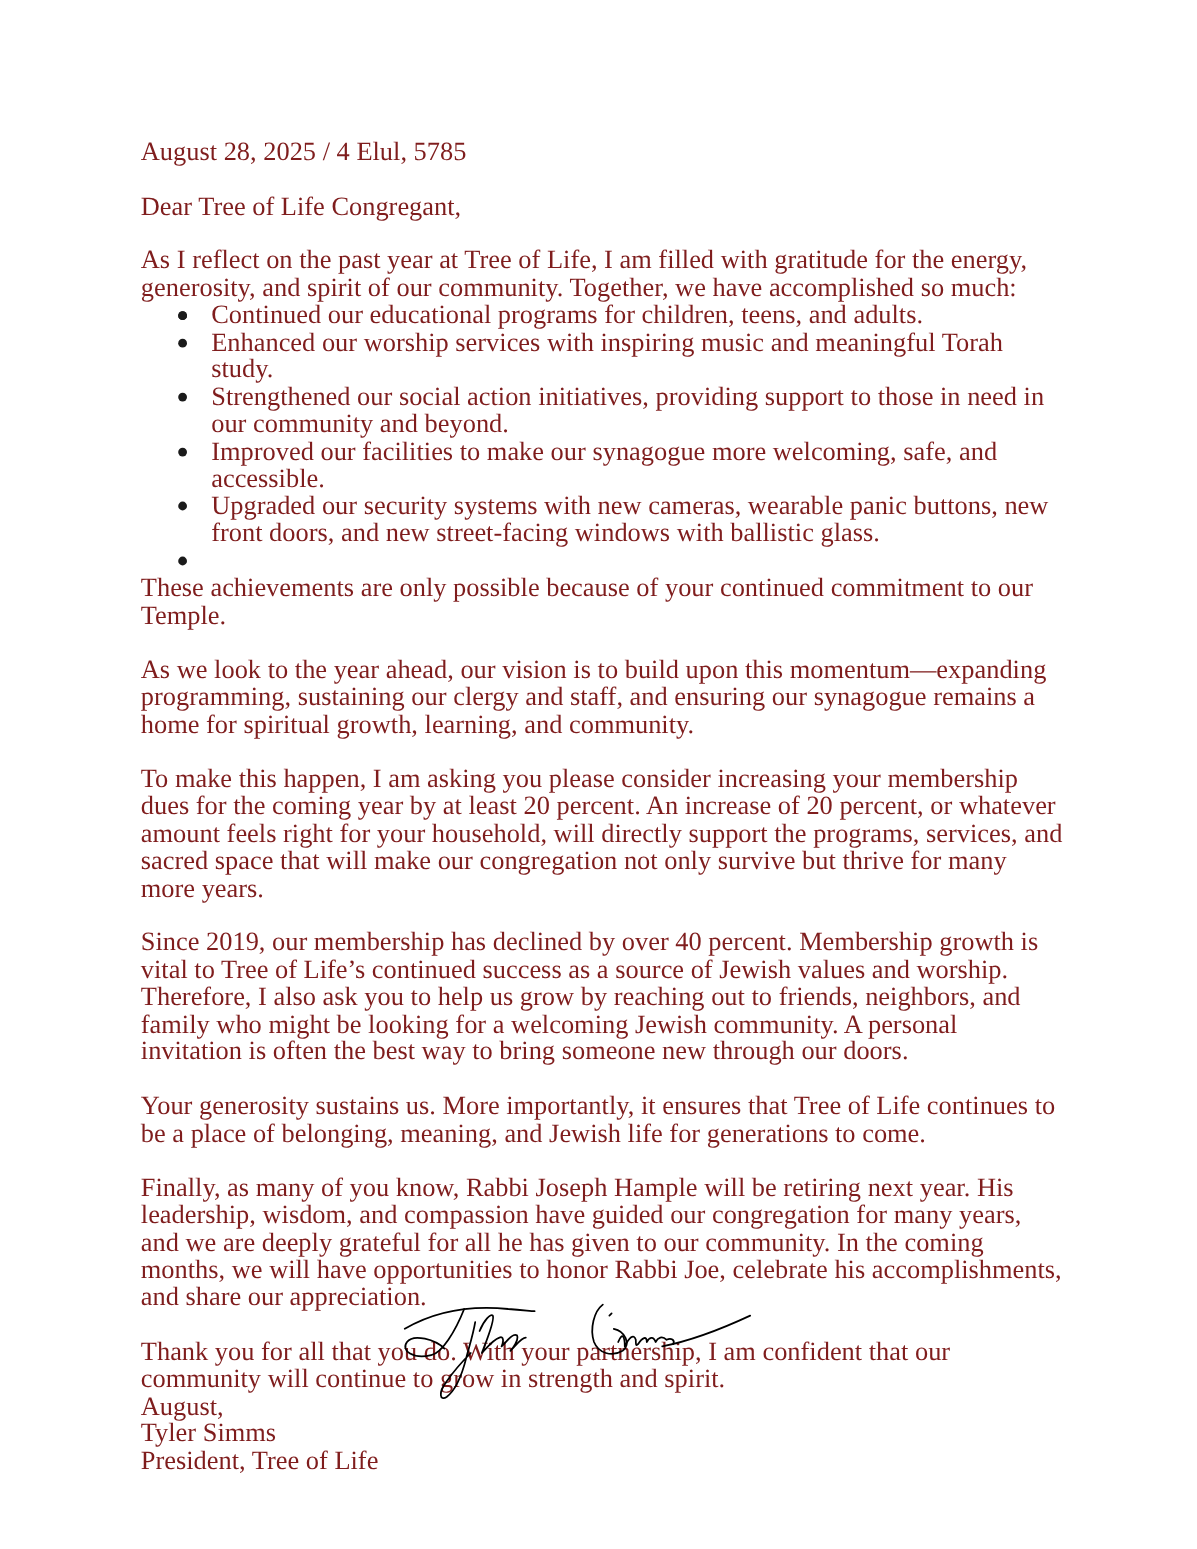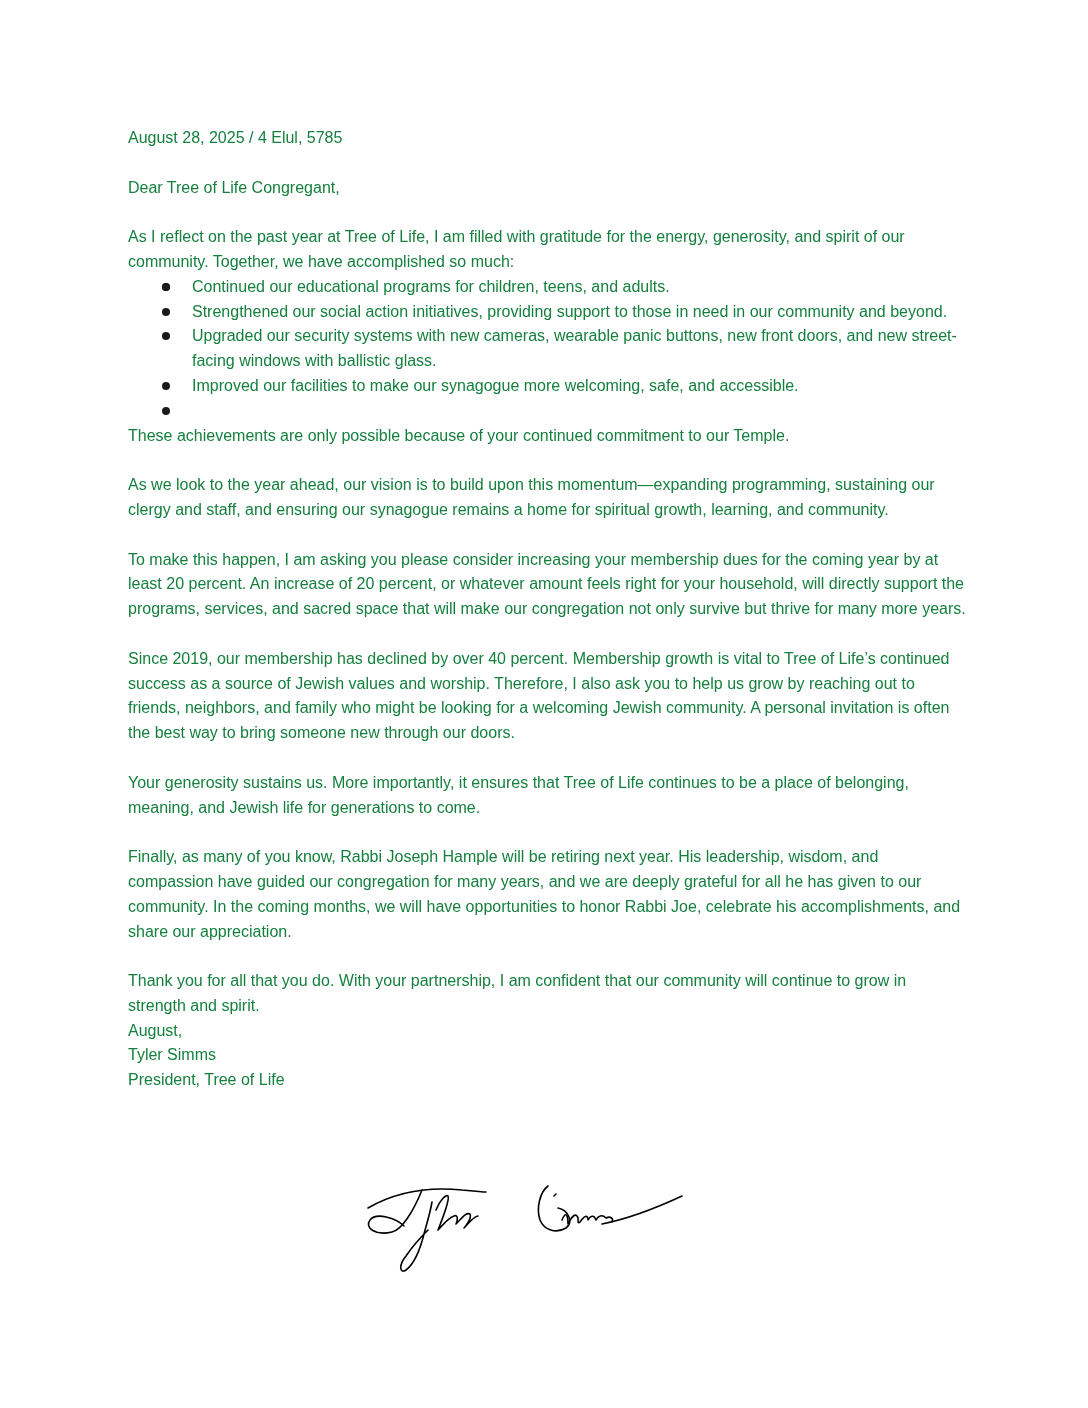--- a/index.html
+++ b/index.html
@@ -1,20 +1,20 @@
 <!DOCTYPE html>
 <html><head>
   <meta charset="utf-8">
   <style>
     html, body { margin: 0; padding: 0; background: #ffffff; }
     body { width: 1088px; height: 1408px; position: relative; overflow: hidden; }
     .page {
       position: absolute; left: 128px; top: 126px; width: 840px;
-      font-family: Liberation Sans, sans-serif; font-size: 16px; line-height: 24.8px;
-      color: #15803d;
+      font-family: Liberation Serif, serif; font-size: 24px; line-height: 24.8px;
+      color: #7f1d1d;
     }
     p { margin: 0; }
     .gap { height: 24.8px; }
     ul.bullets { margin: 0; padding: 0; list-style: none; }
     ul.bullets li { position: relative; padding-left: 64px; }
     ul.bullets li .dot {
       position: absolute; left: 34px; top: 8px; width: 8px; height: 8px;
       border-radius: 50%; background: #1a1a1a;
     }
     .signature {
@@ -26,23 +26,24 @@
 
 <div class="page">
   <p>August 28, 2025 / 4 Elul, 5785</p>
   <div class="gap"></div>
   <p>Dear Tree of Life Congregant,</p>
   <div class="gap"></div>
   <p>As I reflect on the past year at Tree of Life, I am filled with gratitude for the energy, generosity, and spirit of our community. Together, we have accomplished so much:</p>
   <ul class="bullets">
     <li><span class="dot"></span></li>
     <li><span class="dot"></span><span>Continued our educational programs for children, teens, and adults.</span></li>
+    <li><span class="dot"></span><span>Enhanced our worship services with inspiring music and meaningful Torah study.</span></li>
     <li><span class="dot"></span><span>Strengthened our social action initiatives, providing support to those in need in our community and beyond.</span></li>
+    <li><span class="dot"></span><span>Improved our facilities to make our synagogue more welcoming, safe, and accessible.</span></li>
     <li><span class="dot"></span><span>Upgraded our security systems with new cameras, wearable panic buttons, new front doors, and new street-facing windows with ballistic glass.</span></li>
-    <li><span class="dot"></span><span>Improved our facilities to make our synagogue more welcoming, safe, and accessible.</span></li>
     <li><span class="dot"></span></li>
   </ul>
   <div class="gap"></div>
   <p>These achievements are only possible because of your continued commitment to our Temple.</p>
   <div class="gap"></div>
   <p>As we look to the year ahead, our vision is to build upon this momentum—expanding programming, sustaining our clergy and staff, and ensuring our synagogue remains a home for spiritual growth, learning, and community.</p>
   <div class="gap"></div>
   <p>To make this happen, I am asking you please consider increasing your membership dues for the coming year by at least 20 percent. An increase of 20 percent, or whatever amount feels right for your household, will directly support the programs, services, and sacred space that will make our congregation not only survive but thrive for many more years.</p>
   <div class="gap"></div>
   <p>Since 2019, our membership has declined by over 40 percent. Membership growth is vital to Tree of Life’s continued success as a source of Jewish values and worship. Therefore, I also ask you to help us grow by reaching out to friends, neighbors, and family who might be looking for a welcoming Jewish community. A personal invitation is often the best way to bring someone new through our doors.</p>

